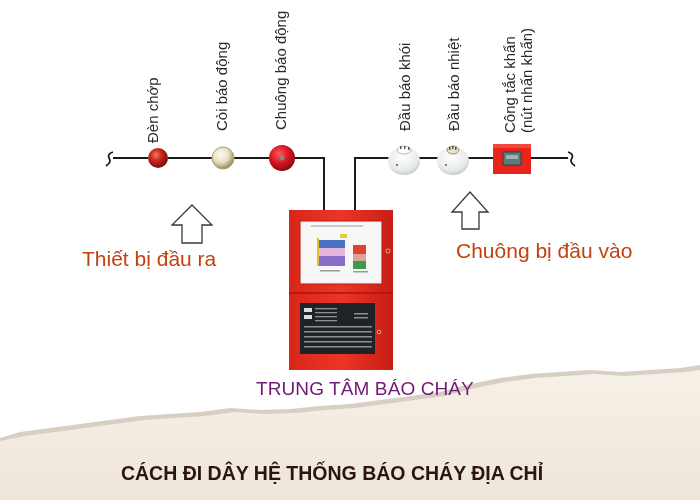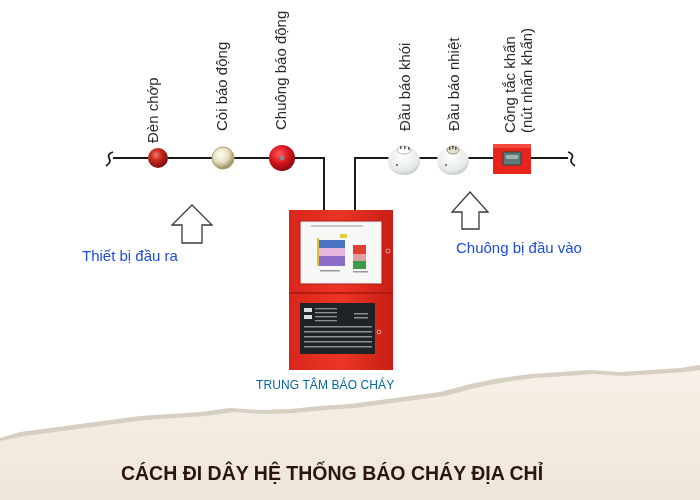--- a/index.html
+++ b/index.html
@@ -10,29 +10,29 @@
       position: absolute;
       transform-origin: left top;
       transform: rotate(-90deg);
       white-space: nowrap;
       font-size: 15px;
       color: #2a2a2a;
       line-height: 16px;
     }
     .hlabel {
       position: absolute;
-      font-size: 15px;
-      color: #1d4ed8;
+      font-size: 21px;
+      color: #c2410c;
       white-space: nowrap;
     }
     .center-label {
       position: absolute;
       left: 256px; top: 378px;
-      font-size: 12px;
-      color: #0369a1;
+      font-size: 19px;
+      color: #701a75;
       letter-spacing: 0.1px;
       white-space: nowrap;
     }
     .footer-title {
       position: absolute;
       left: 0; width: 664px; top: 462px;
       text-align: center;
       font-size: 19.5px;
       font-weight: bold;
       color: #2b1510;

